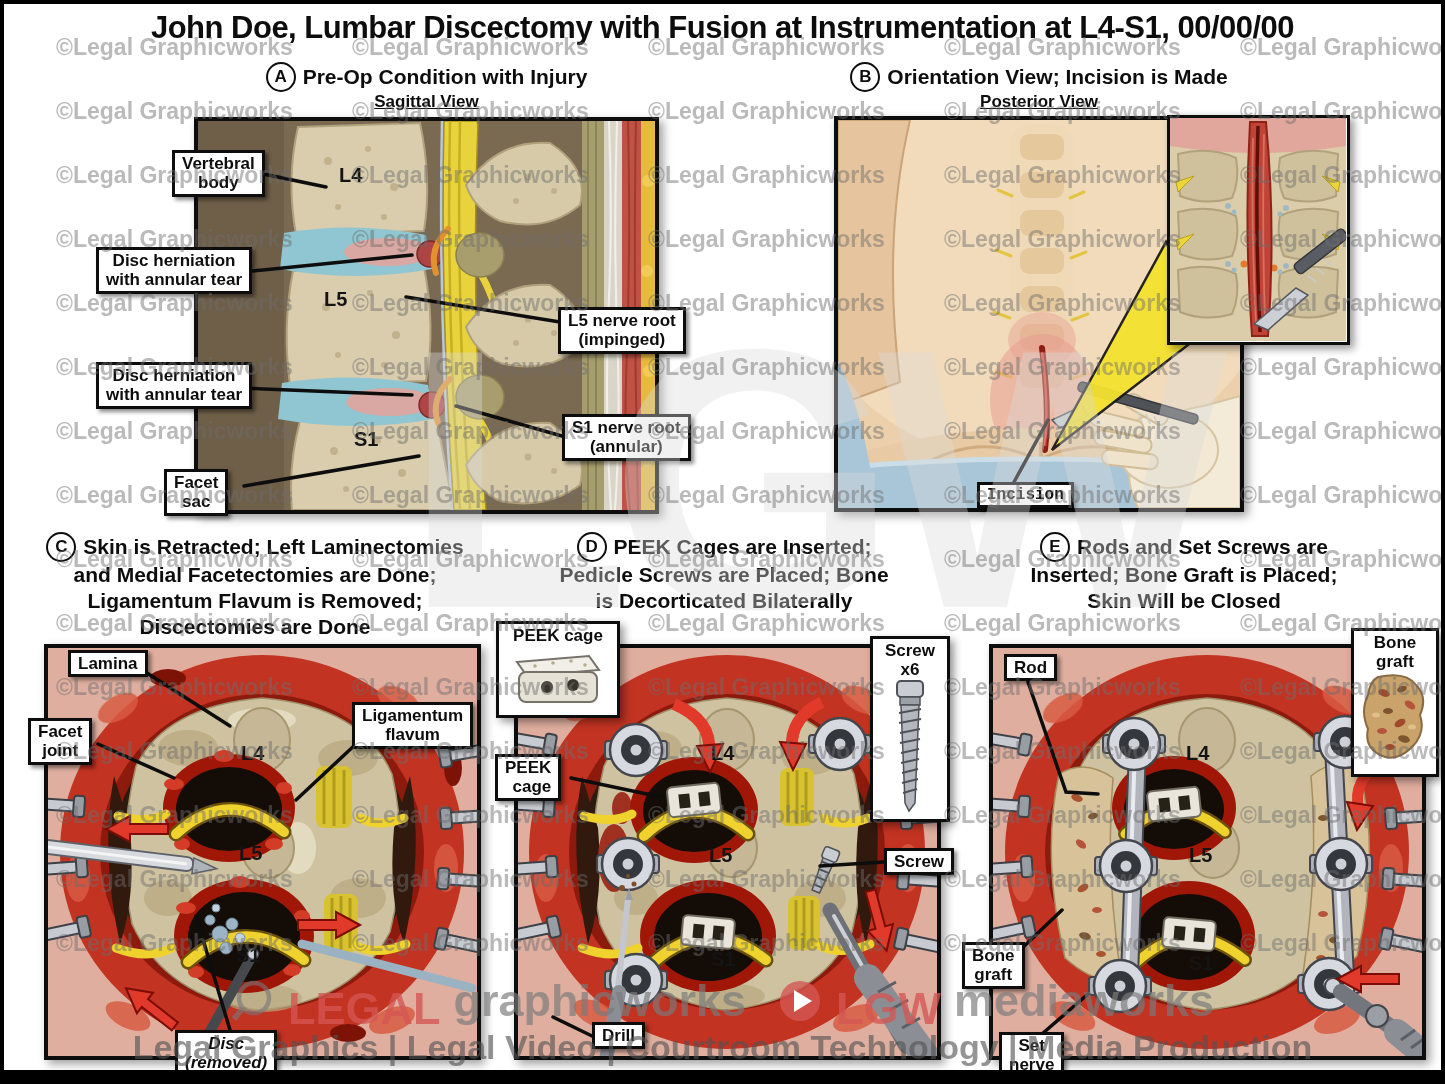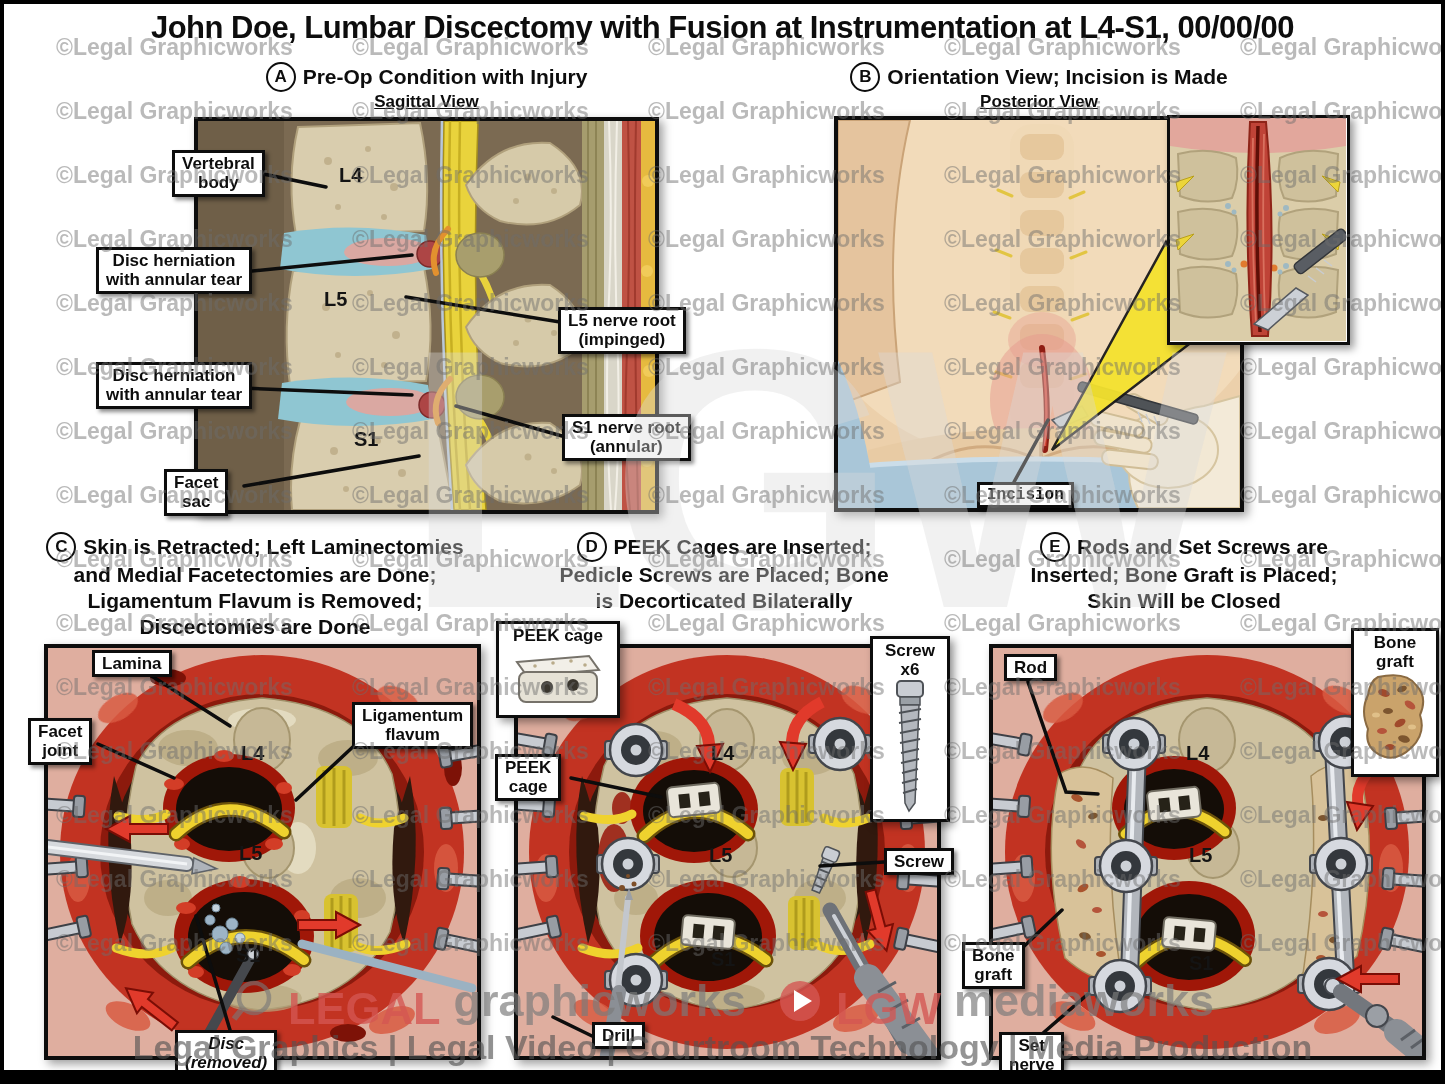--- a/index.html
+++ b/index.html
@@ -735,28 +735,28 @@
 with annular tear</div>
   <div class="lbl" style="left:554px;top:303px;">L5 nerve root
 (impinged)</div>
   <div class="lbl" style="left:92px;top:358px;">Disc herniation
 with annular tear</div>
   <div class="lbl" style="left:558px;top:410px;">S1 nerve root
 (annular)</div>
   <div class="lbl" style="left:160px;top:465px;">Facet
 sac</div>
   <div class="lbl" style="left:973px;top:478px;font-size:16px;font-family:Liberation Mono, monospace;">Incision</div>
-  <div class="lbl" style="left:64px;top:646px;margin-left:24px;">Lamina</div>
+  <div class="lbl" style="left:64px;top:646px;">Lamina</div>
   <div class="lbl" style="left:24px;top:714px;">Facet
 joint</div>
   <div class="lbl" style="left:348px;top:698px;">Ligamentum
 flavum</div>
   <div class="lbl" style="left:171px;top:1026px;font-style:italic;">Disc
 (removed)</div>
-  <div class="lbl" style="left:491px;top:750px;">PEEK
+  <div class="lbl" style="left:491px;top:750px;text-align:right;">PEEK
 cage</div>
   <div class="lbl" style="left:880px;top:844px;">Screw</div>
   <div class="lbl" style="left:588px;top:1018px;">Drill</div>
   <div class="lbl" style="left:1000px;top:650px;">Rod</div>
   <div class="lbl" style="left:958px;top:938px;">Bone
 graft</div>
   <div class="lbl" style="left:995px;top:1028px;">Set
 nerve</div>
 
   <div class="vlab" style="left:335px;top:160px;">L4</div>

